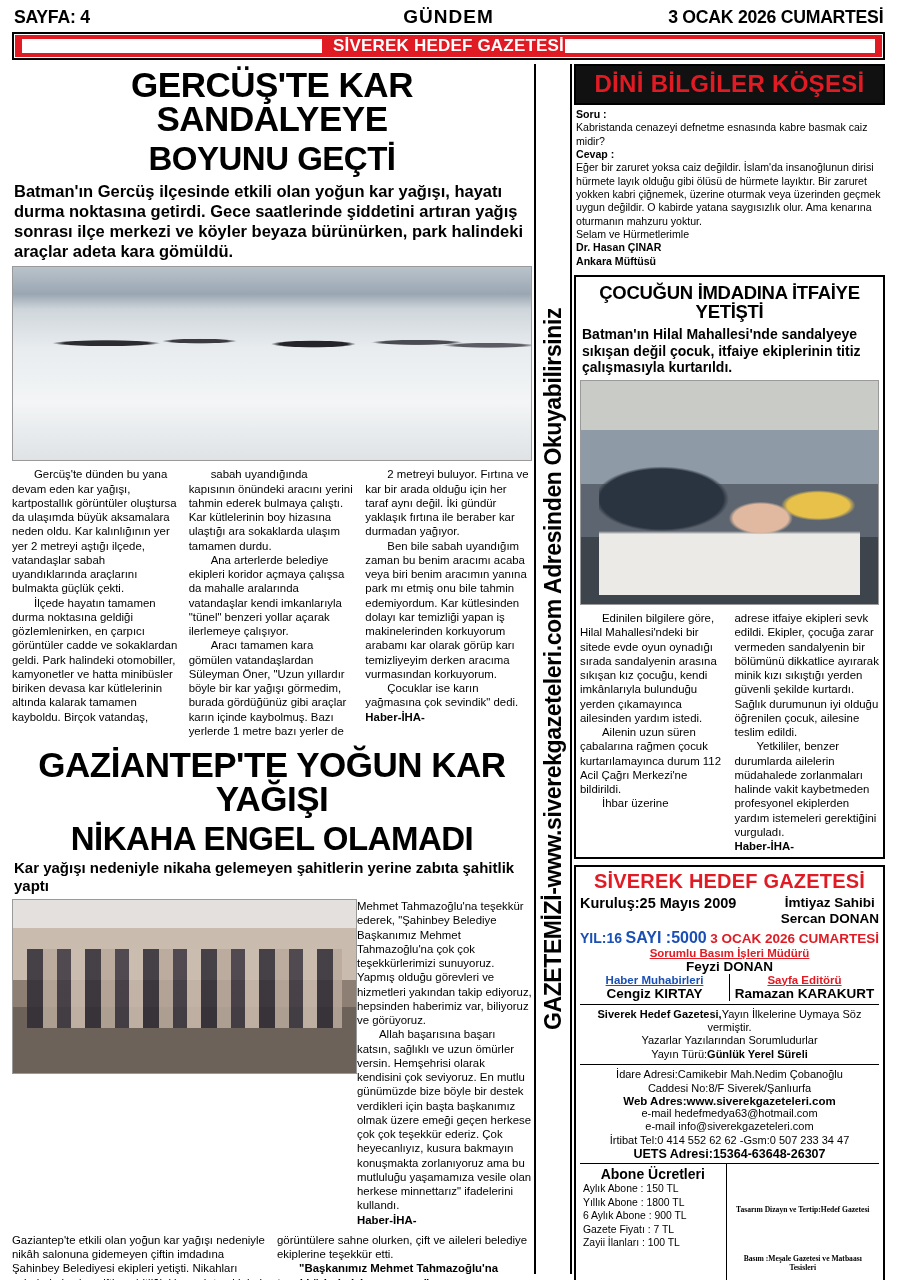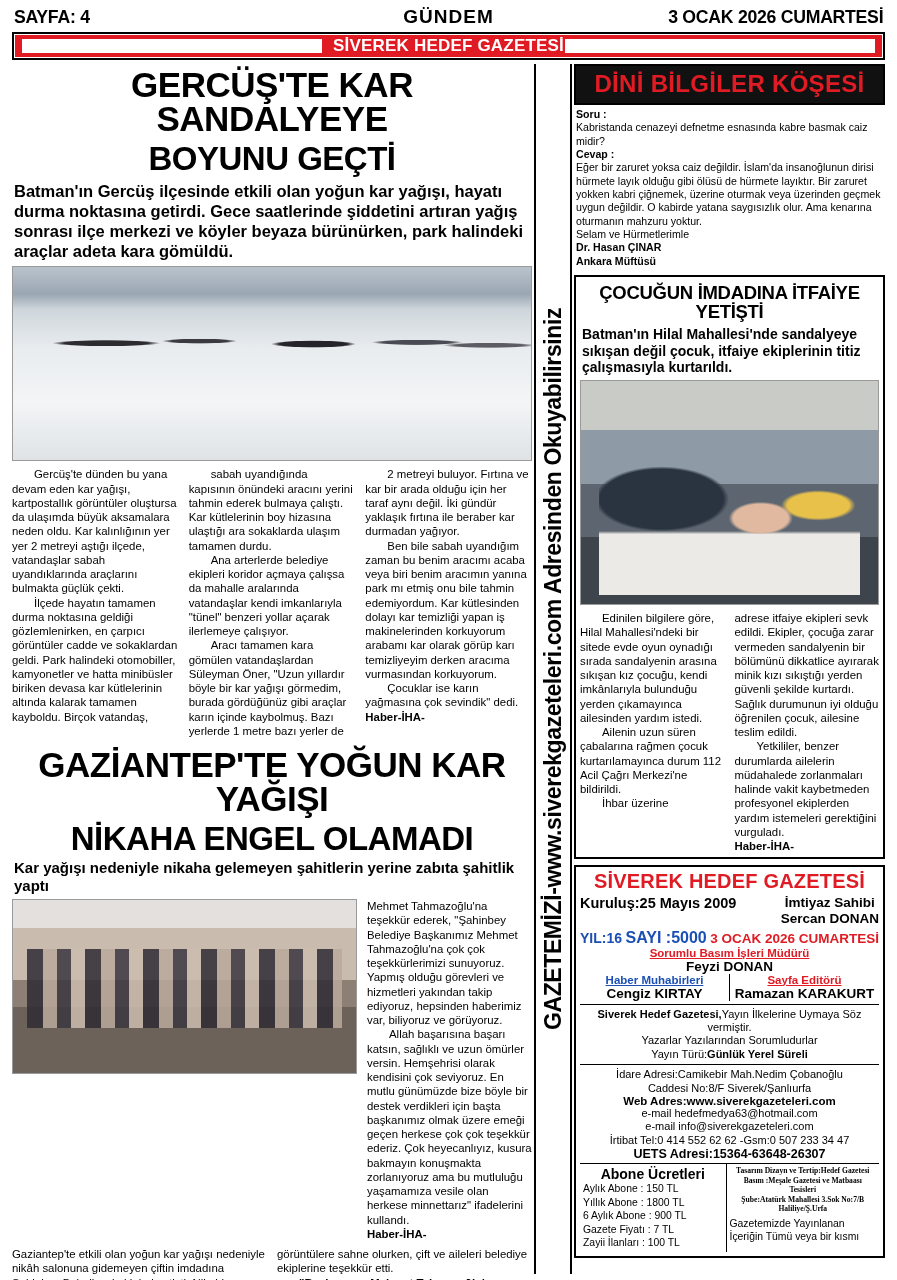--- a/index.html
+++ b/index.html
@@ -167,21 +167,21 @@
   .imp-line b { font-weight:700; }
   .imp-strong { text-align:center; font-size:11.5px; font-weight:700; }
   .imp-uets { text-align:center; font-weight:700; font-size:12.5px; }
 
   .sub-grid { display:flex; margin-top:2px; border-top:1px solid #000; }
   .sub-left { width:49%; padding:2px 3px; border-right:1px solid #000; }
   .sub-right{ width:51%; padding:2px 3px; }
   .sub-title { text-align:center; font-weight:700; font-size:14px; }
   .sub-list { font-size:10.4px; line-height:1.3; }
   .sub-note { font-size:10.4px; line-height:1.3; }
-  .tiny { font-size:7.6px; line-height:1.25; text-align:center; font-weight:700; font-family:"Liberation Serif", serif;}
+  .tiny { font-size:7.6px; line-height:1.25; text-align:center; font-weight:700; font-family:"Liberation Serif", serif;margin-top:39px;}
 </style>
 </head>
 <body>
 
 <div class="page">
 
   <div class="topbar">
     <div class="pg">SAYFA: 4</div>
     <div class="section">GÜNDEM</div>
     <div class="date">3 OCAK 2026 CUMARTESİ</div>
@@ -222,21 +222,21 @@
             <p class="noind sig">Haber-İHA-</p>
           </div>
         </div>
       </div>
 
       <div style="margin-top:6px;">
         <div class="hl-main">GAZİANTEP'TE YOĞUN KAR YAĞIŞI</div>
         <div class="hl-main hl-main2">NİKAHA ENGEL OLAMADI</div>
         <div class="deck-sm">Kar yağışı nedeniyle nikaha gelemeyen şahitlerin yerine zabıta şahitlik yaptı</div>
 
-        <div style="display:flex; gap:10px;">
+        <div style="display:flex; ">
           <div style="width:345px;">
             <div class="photo photo-wed"></div>
           </div>
           <div class="bodycol">
             <p class="noind">Mehmet Tahmazoğlu'na teşekkür ederek, "Şahinbey Belediye Başkanımız Mehmet Tahmazoğlu'na çok çok teşekkürlerimizi sunuyoruz. Yapmış olduğu görevleri ve hizmetleri yakından takip ediyoruz, hepsinden haberimiz var, biliyoruz ve görüyoruz.</p>
             <p>Allah başarısına başarı katsın, sağlıklı ve uzun ömürler versin. Hemşehrisi olarak kendisini çok seviyoruz. En mutlu günümüzde bize böyle bir destek verdikleri için başta başkanımız olmak üzere emeği geçen herkese çok çok teşekkür ederiz. Çok heyecanlıyız, kusura bakmayın konuşmakta zorlanıyoruz ama bu mutluluğu yaşamamıza vesile olan herkese minnettarız" ifadelerini kullandı.</p>
             <p class="noind sig">Haber-İHA-</p>
           </div>
         </div>
 

